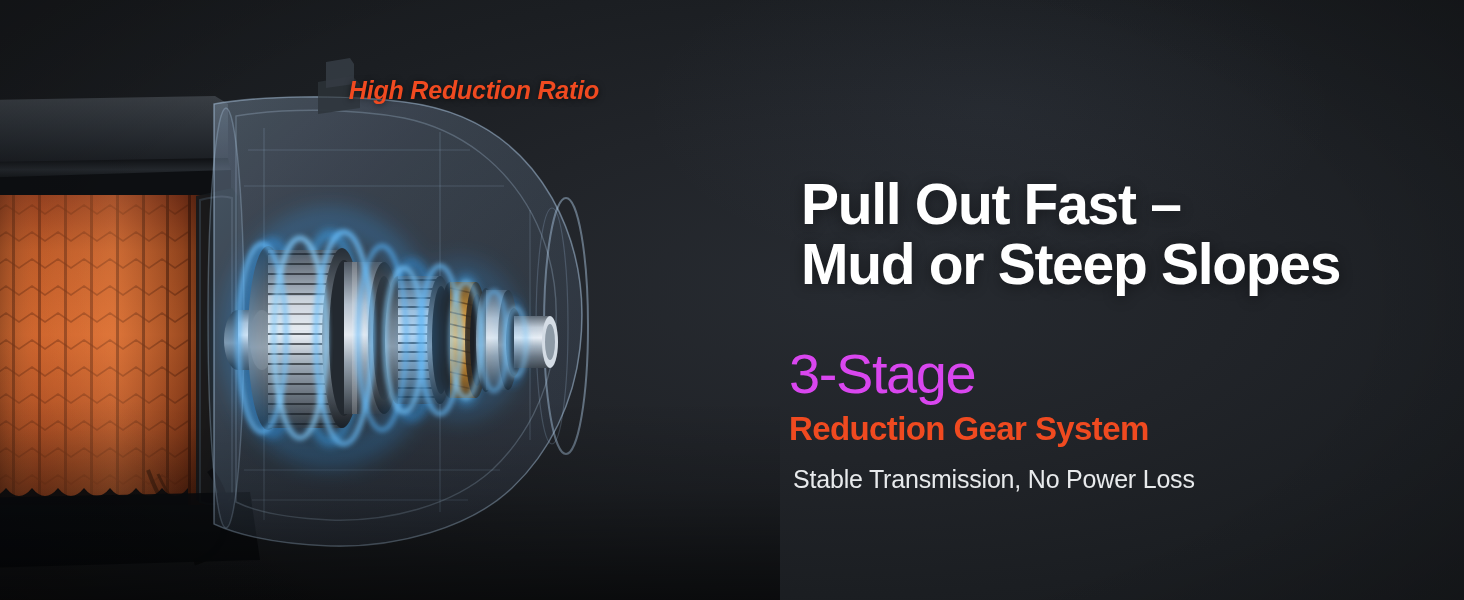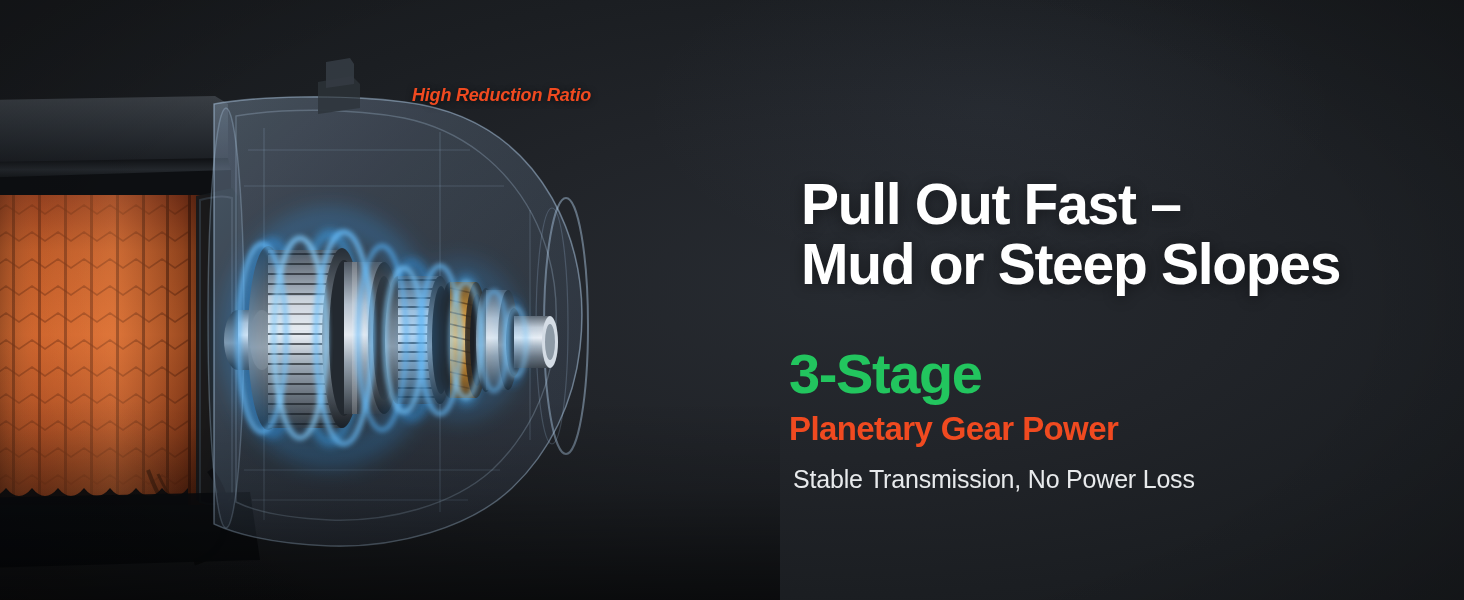--- a/index.html
+++ b/index.html
@@ -62,23 +62,23 @@
     font-size: 57px;
     font-weight: 700;
     line-height: 1.045;
     letter-spacing: -1.3px;
     white-space: pre-line;
     text-shadow: 0 2px 14px rgba(0,0,0,0.45);
   }
   .subhead-big {
     margin: 0;
     padding-top: 40px;
-    color: #22c55e;
+    color: #d946ef;
     font-size: 56px;
-    font-weight: 700;
+    font-weight: 400;
     line-height: 1.0;
     letter-spacing: -1.4px;
   }
   .subhead-small {
     margin: 0;
     padding-top: 9px;
     color: #f04a20;
     font-size: 33px;
     font-weight: 700;
     line-height: 1.1;
@@ -96,23 +96,23 @@
 
   
   .ratio-block {
     position: absolute;
     left: 299px;
     top: 78px;
     width: 300px;
     text-align: right;
   }
   .ratio-label {
-    margin: 8px;
+    margin: 0;
     color: #f04a20;
-    font-size: 18px;
+    font-size: 25px;
     font-weight: 700;
     font-style: italic;
     letter-spacing: -0.2px;
     line-height: 1;
     text-shadow: 0 1px 6px rgba(0,0,0,0.6);
   }
   .ratio-value {
     margin: 0;
     padding-top: 2px;
     color: #f04a20;
@@ -452,17 +452,17 @@
   <div class="bg-vignette"></div>
 
   <div class="ratio-block">
     <p class="ratio-label">High Reduction Ratio</p>
   </div>
 
   <div class="copy">
     <h1 class="headline">Pull Out Fast –
 Mud or Steep Slopes</h1>
     <p class="subhead-big">3-Stage</p>
-    <p class="subhead-small">Planetary Gear Power</p>
+    <p class="subhead-small">Reduction Gear System</p>
     <p class="caption">Stable Transmission, No Power Loss</p>
   </div>
 
 </div>
 
 </body></html>

